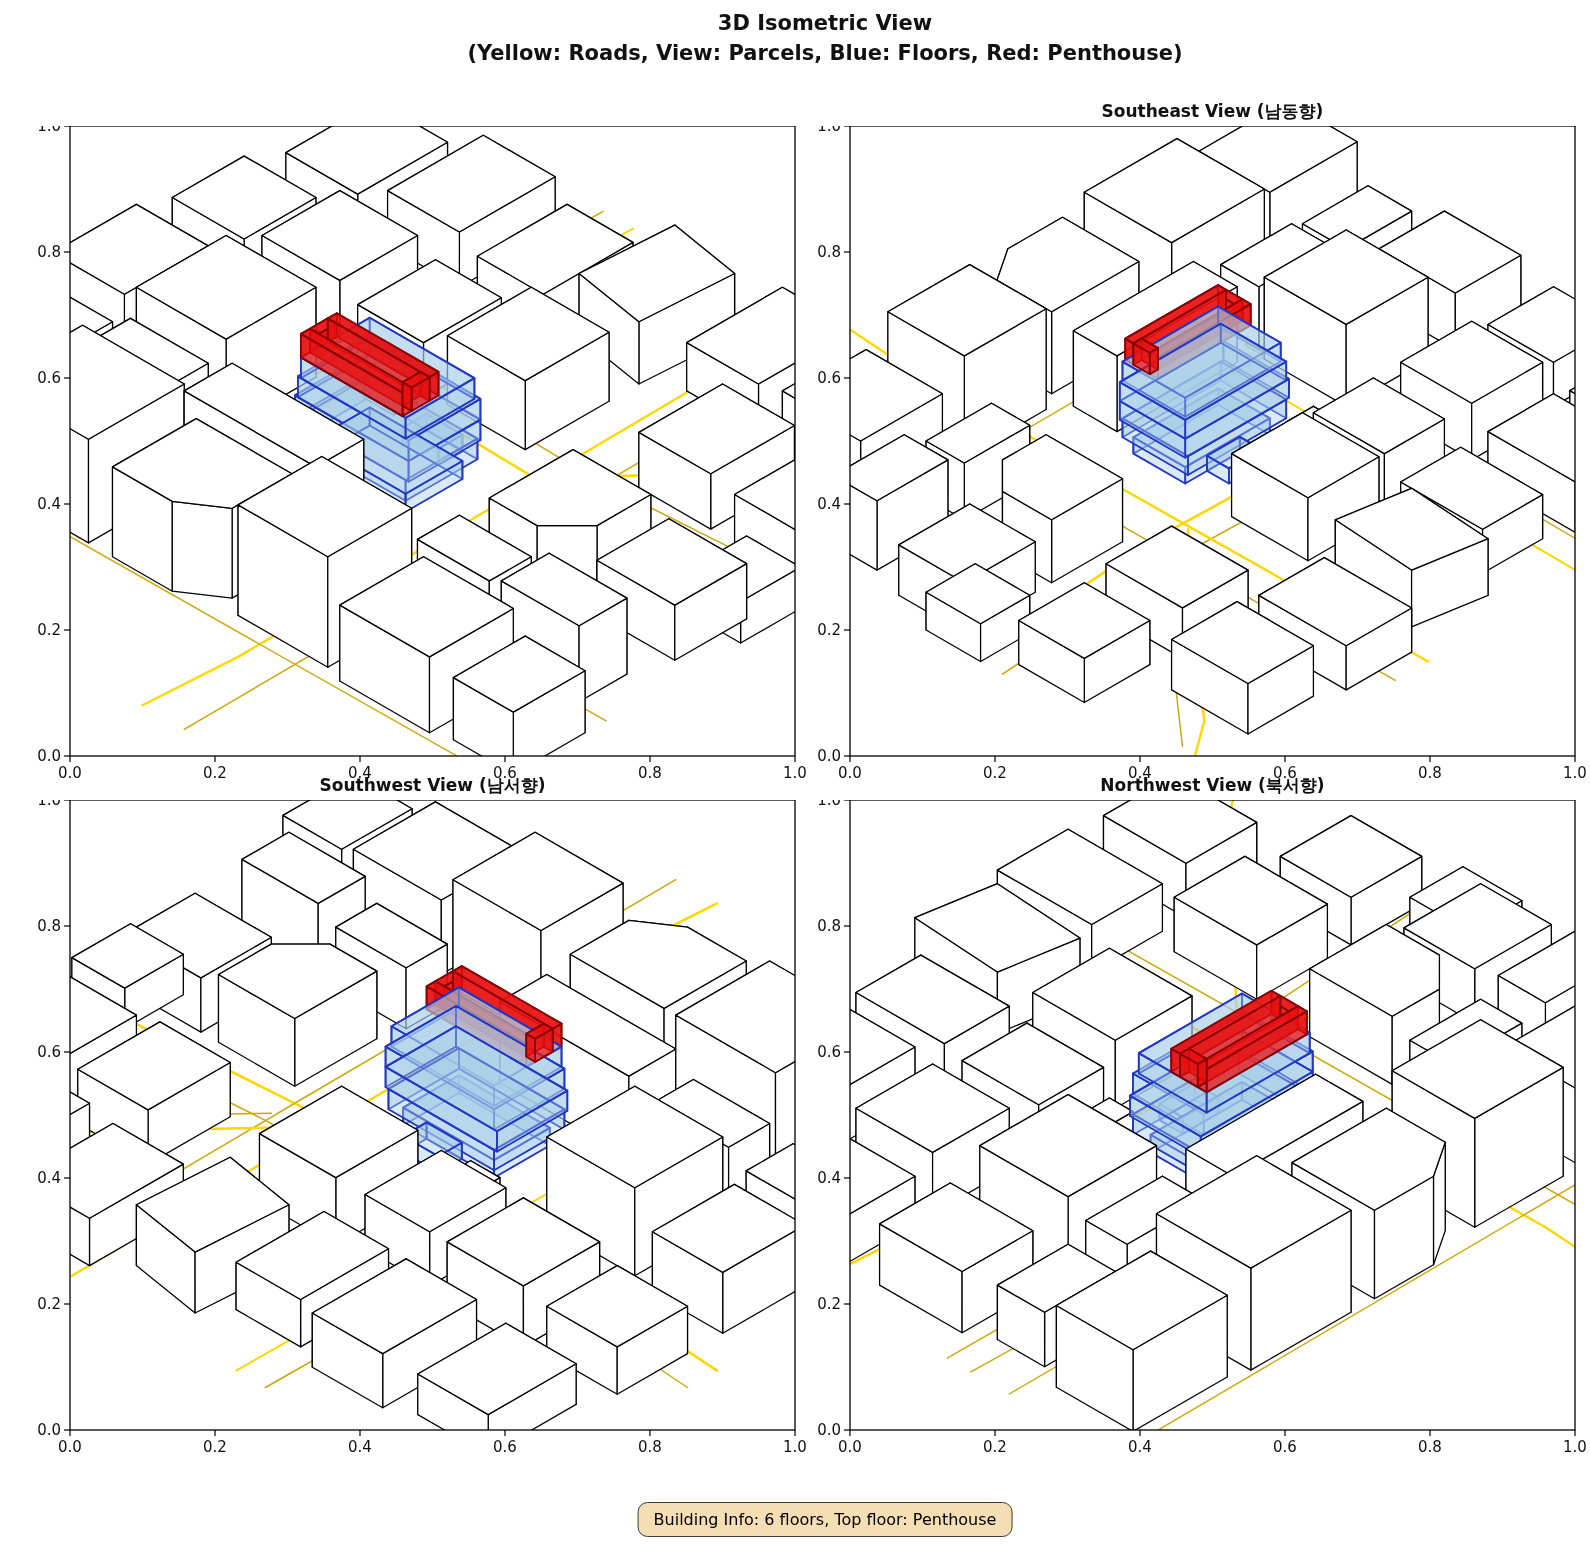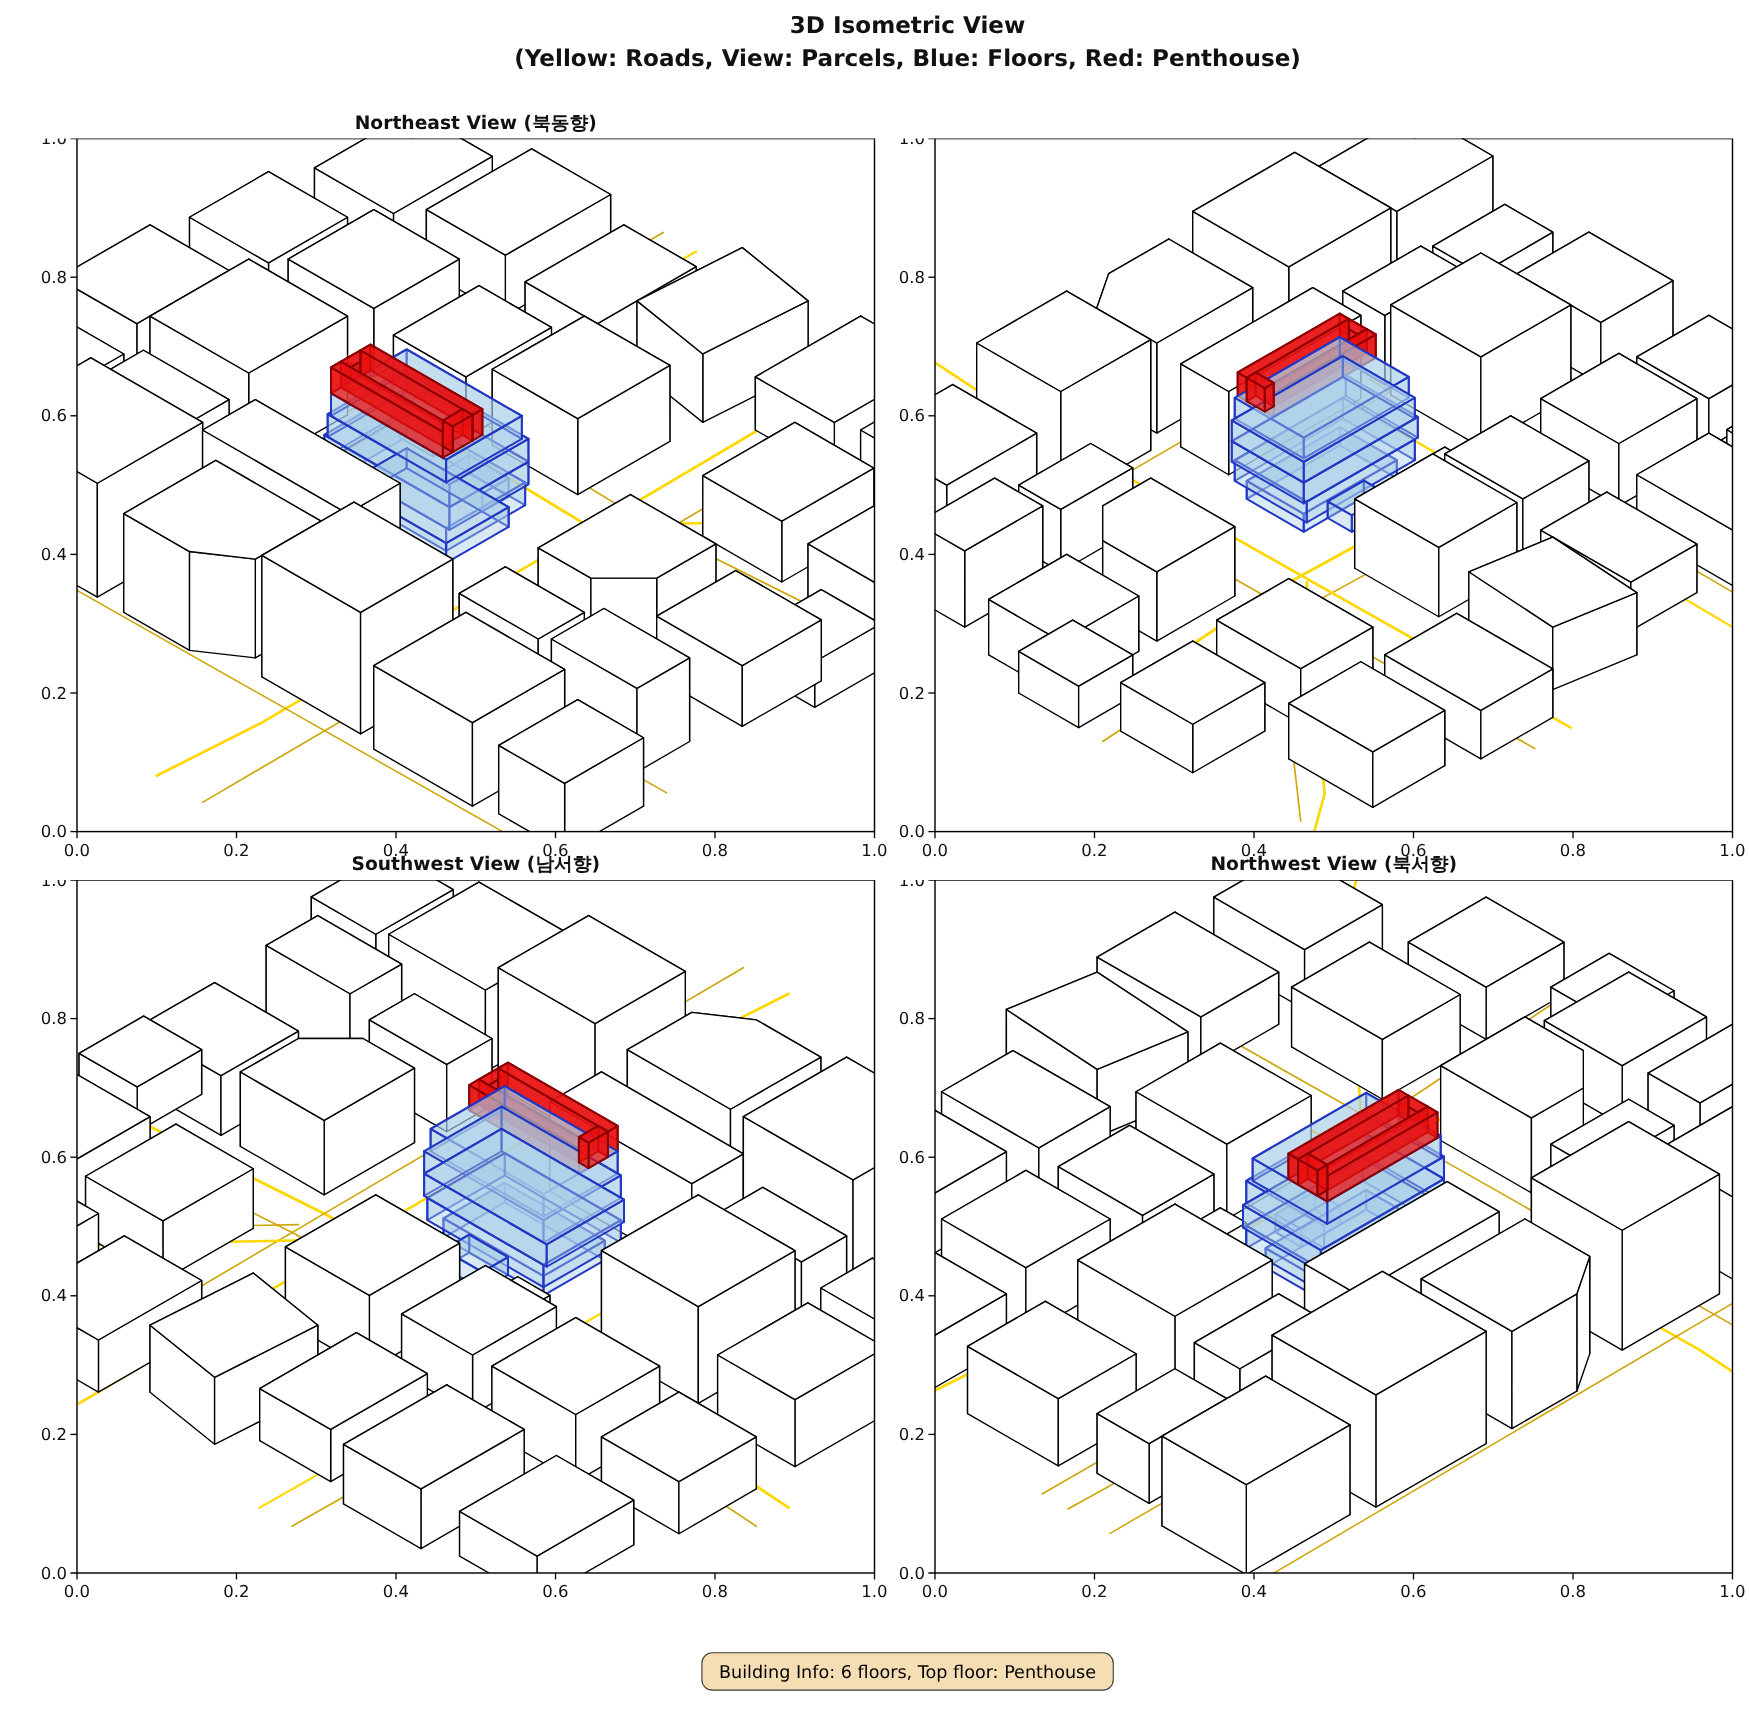--- a/index.html
+++ b/index.html
@@ -19,21 +19,20 @@
 </head>
 <body>
 
 <div class="fig">
   <div class="main-title">
     <div>3D Isometric View</div>
     <div>(Yellow: Roads, View: Parcels, Blue: Floors, Red: Penthouse)</div>
   </div>
 
   <div class="panel" style="left:0;top:98px;">
-    <div class="ptitle">Northeast View (북동향)</div>
     <svg class="iso" width="780" height="664">
       <defs>
           <clipPath id="clip0">
             <rect x="40" y="0" width="725" height="630"></rect>
           </clipPath>
         </defs>
       <g class="scene" clip-path="url(#clip0)">
           <path d="M112.4,102.6 L306.8,232.1 L540.1,373.7 L764.4,486.0" fill="none" stroke="#FFD700" stroke-width="2.6" stroke-linejoin="round" stroke-linecap="round"></path>
           <path d="M142.3,85.3 L336.7,214.8 L570.0,356.4 L794.3,468.7" fill="none" stroke="#CFA60A" stroke-width="1.5" stroke-linejoin="round" stroke-linecap="round"></path>
           <path d="M770.4,199.3 L516.2,349.5 L208.1,530.9 L112.4,579.2" fill="none" stroke="#FFD700" stroke-width="2.4" stroke-linejoin="round" stroke-linecap="round"></path>
@@ -267,20 +266,21 @@
           <line x1="765" y1="630" x2="765" y2="636" stroke="#000" stroke-width="1.2"></line>
           <text class="tick-label" x="765" y="652" text-anchor="middle">1.0</text>
           <line x1="34" y1="0" x2="40" y2="0" stroke="#000" stroke-width="1.2"></line>
           <text class="tick-label" x="31" y="5" text-anchor="end">1.0</text>
           <rect x="40" y="0" width="725" height="630" fill="none" stroke="#000" stroke-width="1.3"></rect>
         </g>
     </svg>
   </div>
 
   <div class="panel" style="left:780px;top:98px;">
+    <div class="ptitle">Southeast View (남동향)</div>
     <svg class="iso" width="780" height="664">
       <defs>
           <clipPath id="clip1">
             <rect x="40" y="0" width="725" height="630"></rect>
           </clipPath>
         </defs>
       <g class="scene" clip-path="url(#clip1)">
           <path d="M770.8,189.0 L566.2,291.4 L342.5,414.2 L165.2,532.3" fill="none" stroke="#FFD700" stroke-width="2.6" stroke-linejoin="round" stroke-linecap="round"></path>
           <path d="M798.0,204.8 L593.5,307.1 L369.8,430.0 L192.5,548.1" fill="none" stroke="#CFA60A" stroke-width="1.5" stroke-linejoin="round" stroke-linecap="round"></path>
           <path d="M618.0,535.5 L380.7,401.6 L94.2,239.4 L17.9,189.0" fill="none" stroke="#FFD700" stroke-width="2.4" stroke-linejoin="round" stroke-linecap="round"></path>

